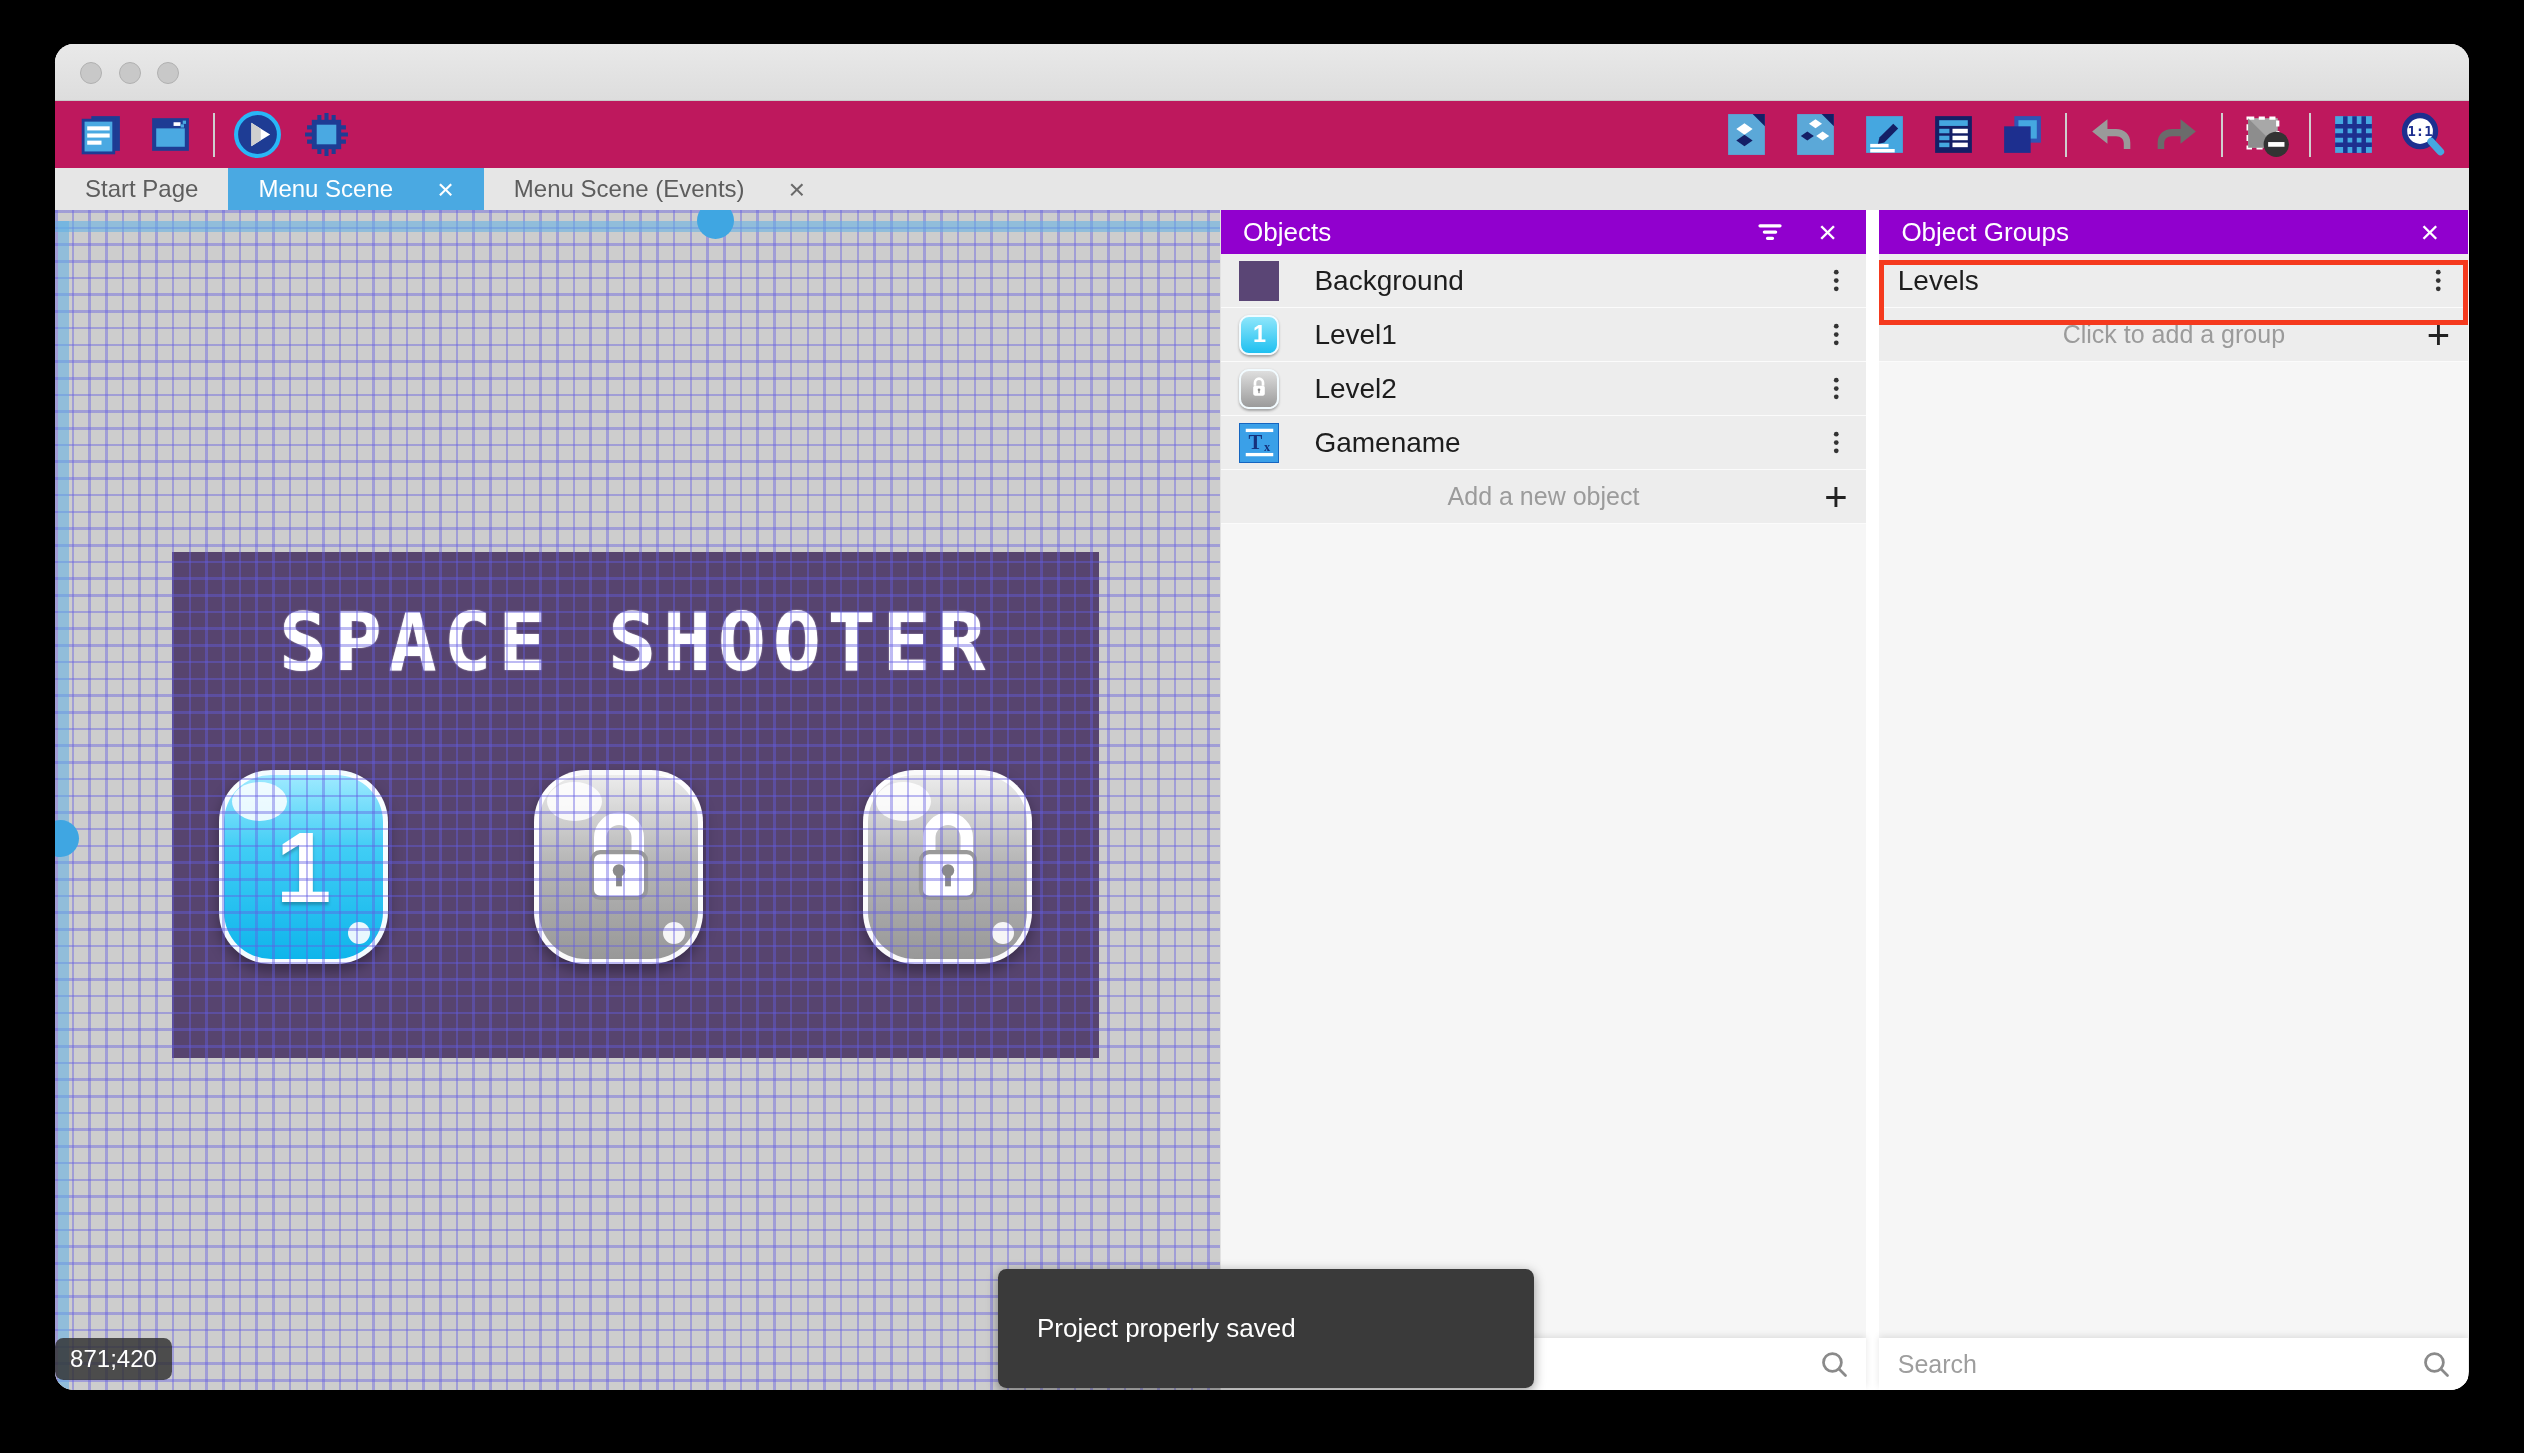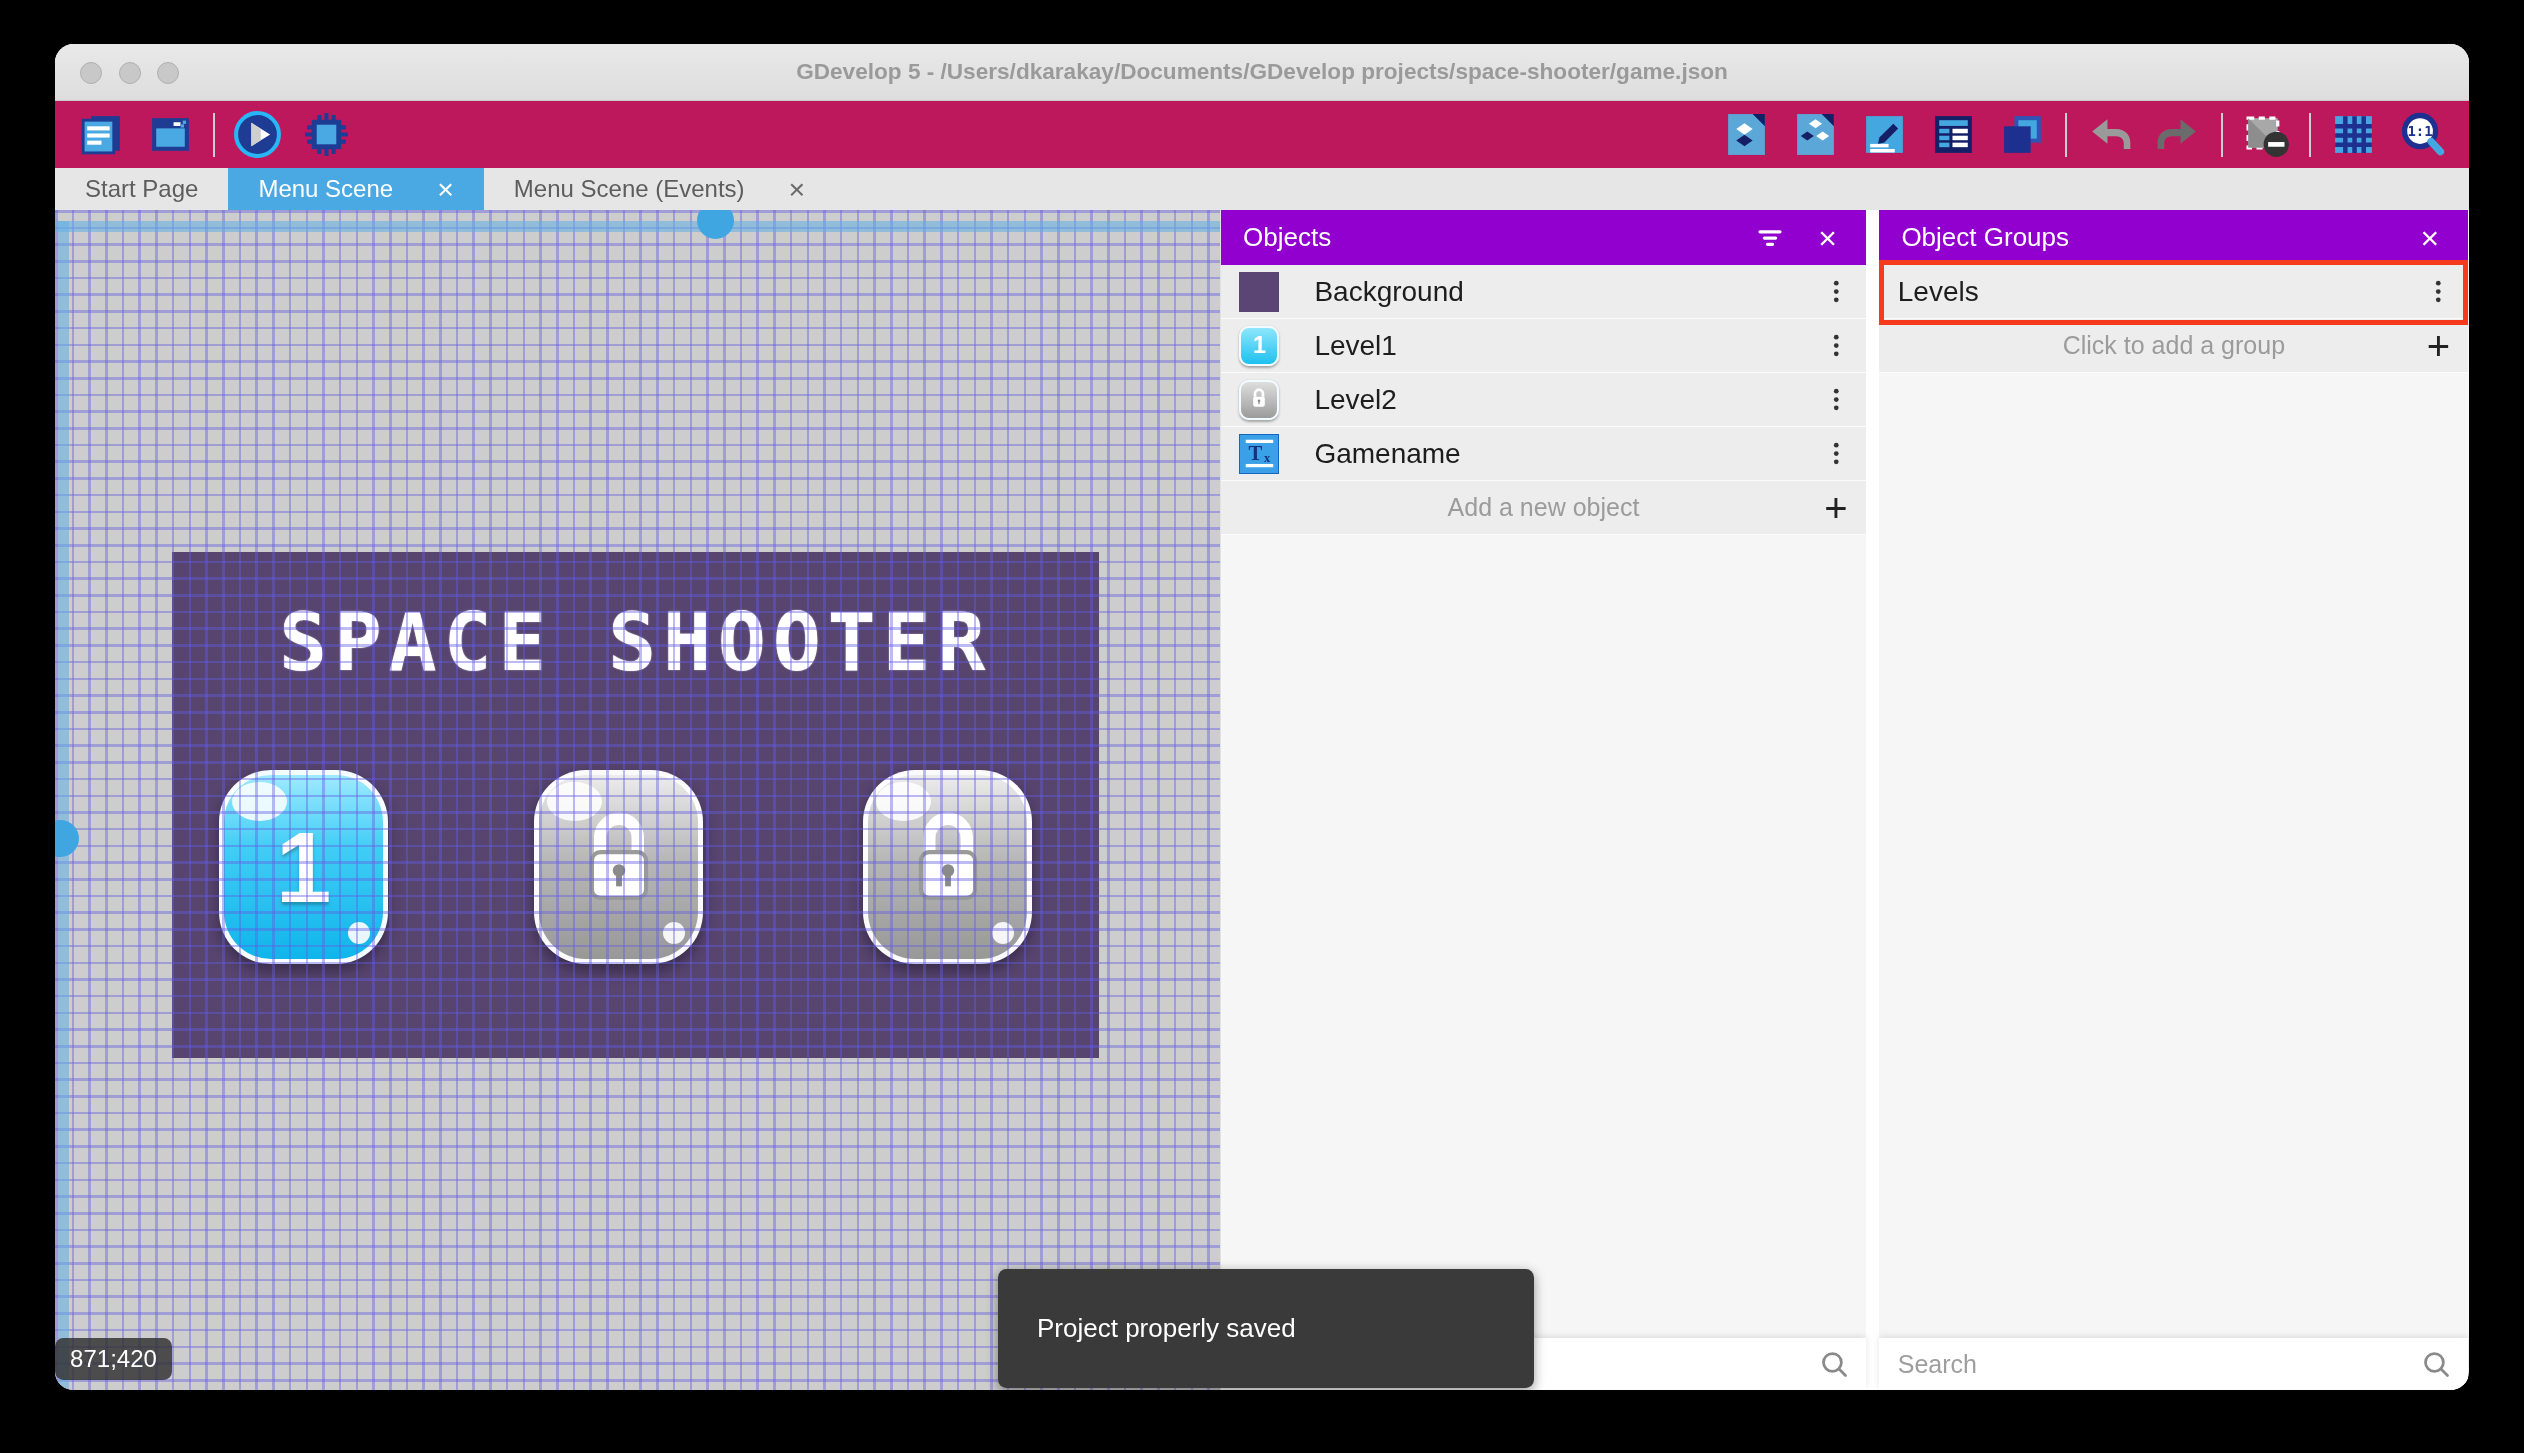--- a/index.html
+++ b/index.html
@@ -65,21 +65,21 @@
   .coord-chip { position: absolute; left: 0; bottom: 10px; width: 117px; height: 42px; z-index: 4;
                 background: rgba(47,47,47,.82); border-radius: 8.4px; color: #fff; font-size: 24px;
                 display: flex; align-items: center; justify-content: center; }
 
   
   .panel { position: relative; background: #f6f6f6; flex: 0 0 auto; }
   .objects-panel { width: 646px; border-left: 1.7px solid #e2e2e2; }
   .panel-divider { width: 13.4px; background: #fff; flex: 0 0 auto; }
   .groups-panel { width: 589px; }
 
-  .panel-header { height: 55px; background: #9100ce; color: #fff; display: flex; align-items: center;
+  .panel-header { height: 44px; background: #9100ce; color: #fff; display: flex; align-items: center;
                   padding: 0 22px; font-size: 26px; }
   .ph-spacer { flex: 1; }
   .ph-btn { width: 33px; height: 33px; margin-left: 25px; display: flex; align-items: center; justify-content: center; }
   .ph-btn svg { width: 30px; height: 30px; }
   .ph-close { font-size: 32px; line-height: 1; color: #fff; }
 
   .row { height: 54px; background: #ededed; border-bottom: 1.7px solid #fbfbfb; display: flex; align-items: center;
          padding: 0 13.4px 0 18.4px; }
   .obj-thumb { width: 40px; height: 40px; margin-right: 35px; flex: 0 0 auto; position: relative; }
   .row-label { font-size: 28px; color: #1d1d1d; flex: 1; }
@@ -118,21 +118,20 @@
 <body>
 
 <div class="window">
 
   <div class="titlebar">
     <div class="traffic">
       <div class="light"></div>
       <div class="light"></div>
       <div class="light"></div>
     </div>
-    <div class="win-title">GDevelop 5 - /Users/dkarakay/Documents/GDevelop projects/space-shooter/game.json</div>
   </div>
 
   <div class="toolbar">
     <div class="tool-group">
       <div class="tool-btn">
         <svg viewBox="0 0 24 24">
             <rect x="7" y="3" width="14" height="17" fill="#1e3c94"></rect>
             <rect x="3" y="5" width="15" height="16" fill="#4aa9e2" stroke="#1e3c94" stroke-width="1.4"></rect>
             <rect x="5" y="8" width="11" height="2" fill="#fff"></rect>
             <rect x="5" y="11.5" width="11" height="2" fill="#fff"></rect>

